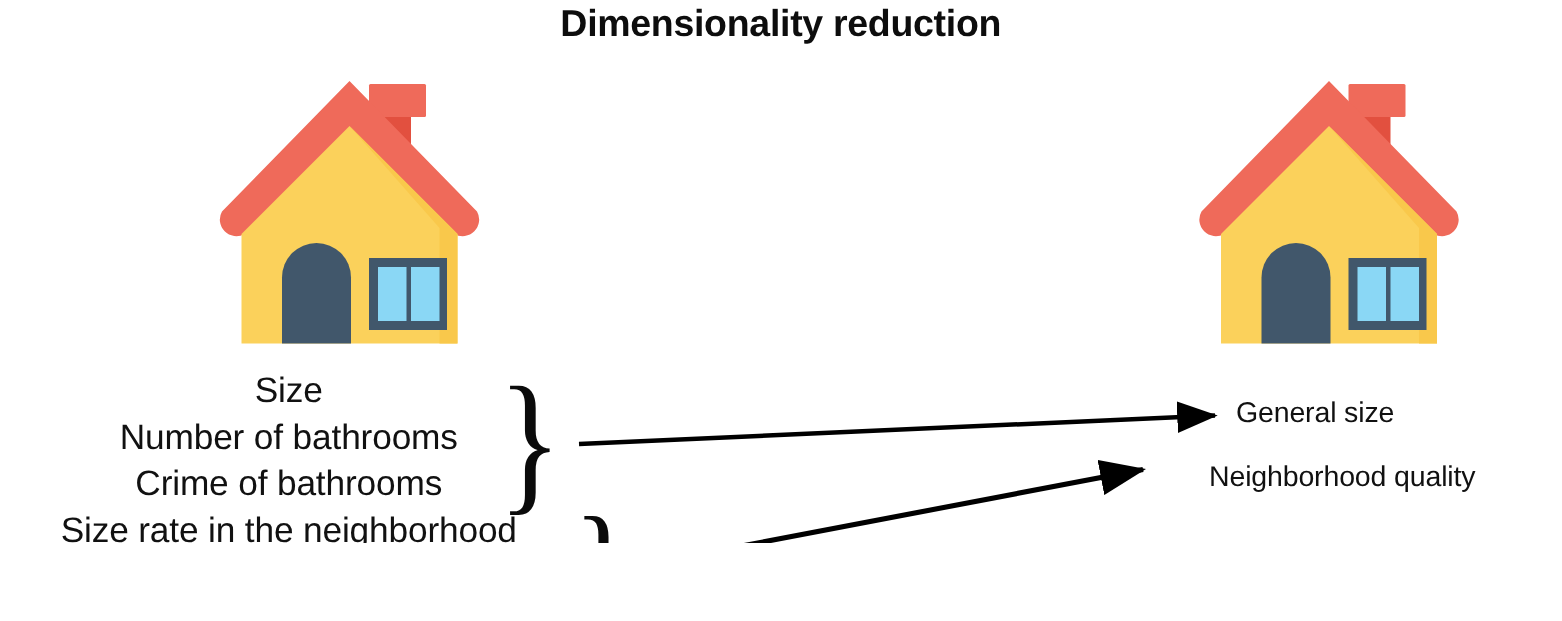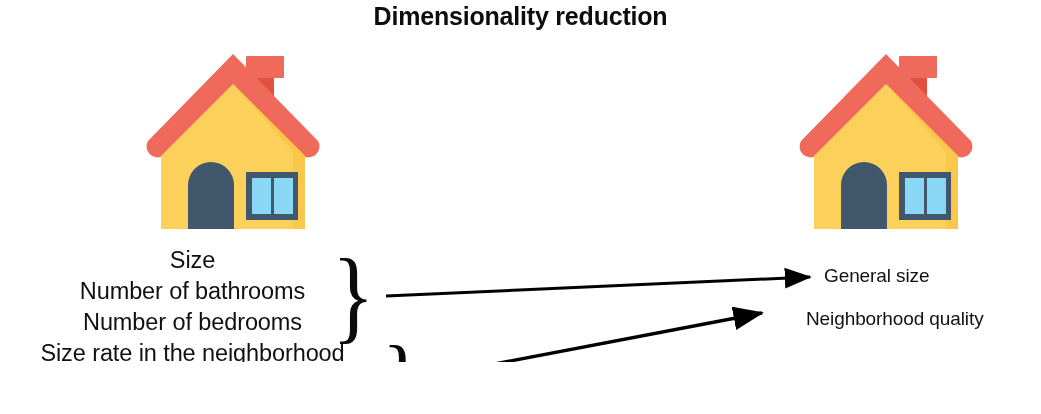--- a/index.html
+++ b/index.html
@@ -133,21 +133,21 @@
       <path d="M 55 181 L 55 137 a 23 23 0 0 1 46 0 L 101 181 Z" fill="#41576b"></path>
       <rect x="113" y="124" width="52" height="48" fill="#41576b"></rect>
       <rect x="119" y="130" width="19" height="36" fill="#8ad7f5"></rect>
       <rect x="141" y="130" width="19" height="36" fill="#8ad7f5"></rect>
     </svg>
   </div>
 
   <div class="feature-list">
     <div>Size</div>
     <div>Number of bathrooms</div>
-    <div>Number of bedrooms</div>
+    <div>Crime of bathrooms</div>
     <div>Size rate in the neighborhood</div>
   </div>
 
   <div class="brace" id="brace-top">}</div>
   <div class="brace" id="brace-bottom">}</div>
 
   <svg id="arrows" viewBox="0 0 1041 414" xmlns="http://www.w3.org/2000/svg">
     <defs>
       <marker id="ah" markerWidth="9" markerHeight="7" refX="8.4" refY="3.5" orient="auto" markerUnits="strokeWidth">
         <path d="M 0 0 L 9 3.5 L 0 7 z" fill="#000000"></path>

